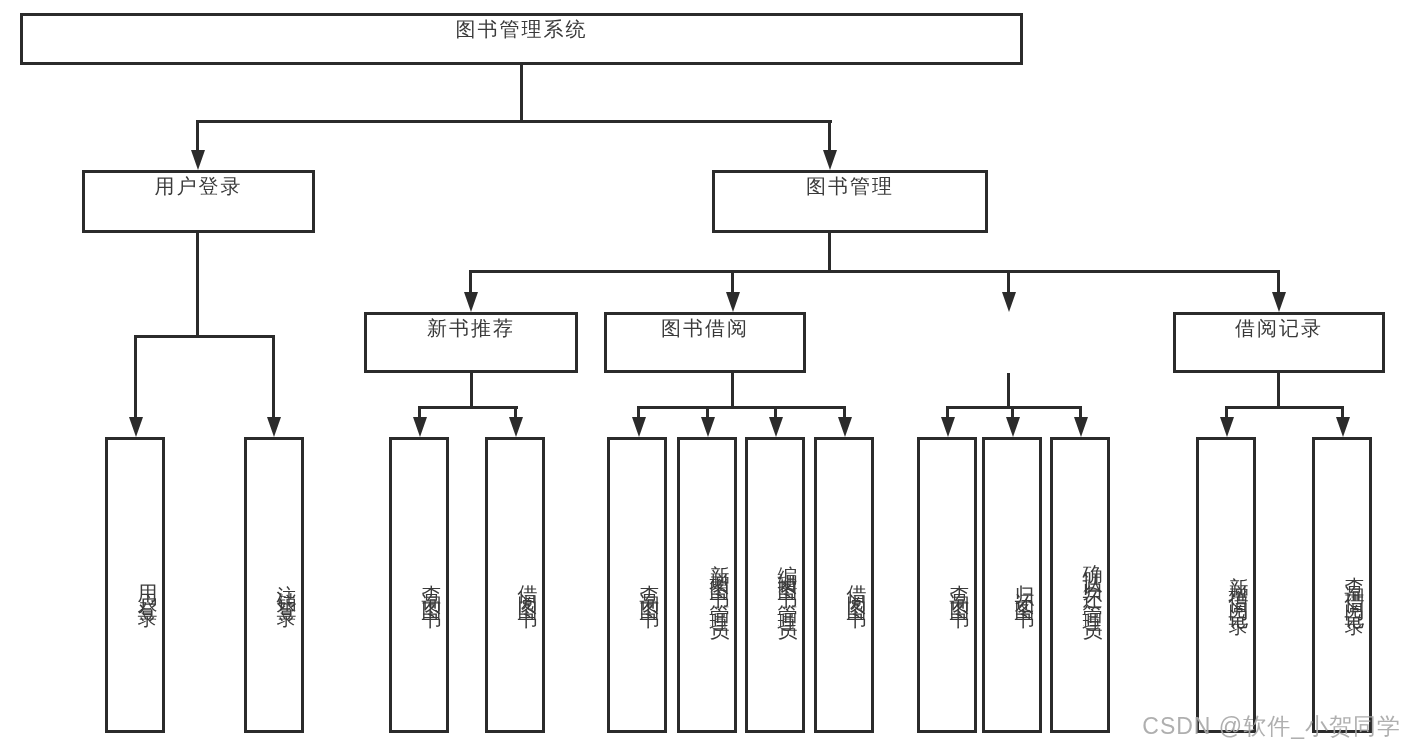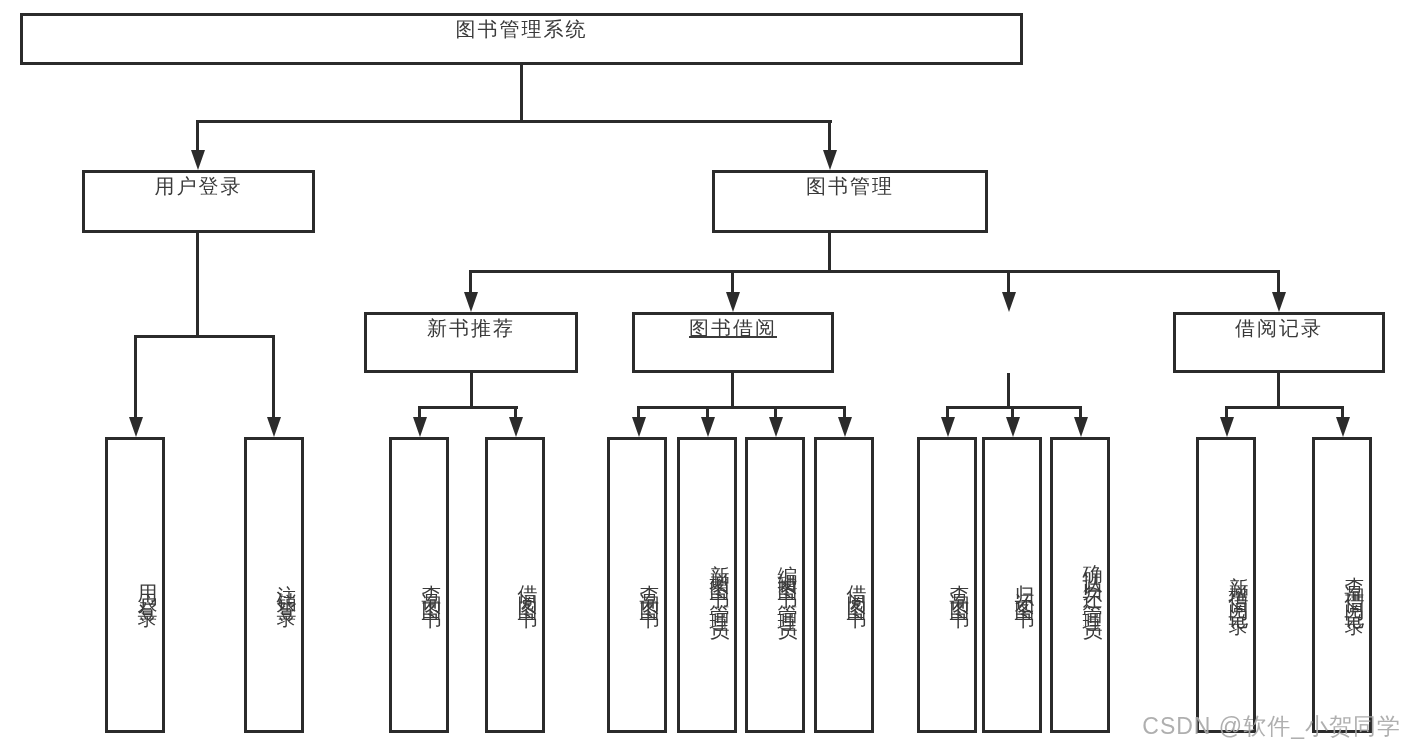--- a/index.html
+++ b/index.html
@@ -62,21 +62,21 @@
   <div class="stem" style="left:731px;top:270px;height:24px;"></div>
   <div class="arrow" style="left:726px;top:292px;"></div>
   <div class="stem" style="left:1007px;top:270px;height:24px;"></div>
   <div class="arrow" style="left:1002px;top:292px;"></div>
   <div class="stem" style="left:1277px;top:270px;height:24px;"></div>
   <div class="arrow" style="left:1272px;top:292px;"></div>
 
   <div class="box hbox" style="left:364px;top:312px;width:214px;height:61px;">
     <span>新书推荐</span>
   </div>
-  <div class="box hbox" style="left:632px;top:312px;width:202px;height:61px;text-decoration:underline;">
+  <div class="box hbox" style="left:604px;top:312px;width:202px;height:61px;">
     <span>图书借阅</span>
   </div>
   <div class="box hbox" style="left:1173px;top:312px;width:212px;height:61px;">
     <span>借阅记录</span>
   </div>
 
   <div class="stem" style="left:470px;top:373px;height:36px;"></div>
   <div class="rail" style="left:418px;top:406px;width:100px;"></div>
   <div class="stem" style="left:418px;top:406px;height:13px;"></div>
   <div class="arrow" style="left:413px;top:417px;"></div>

